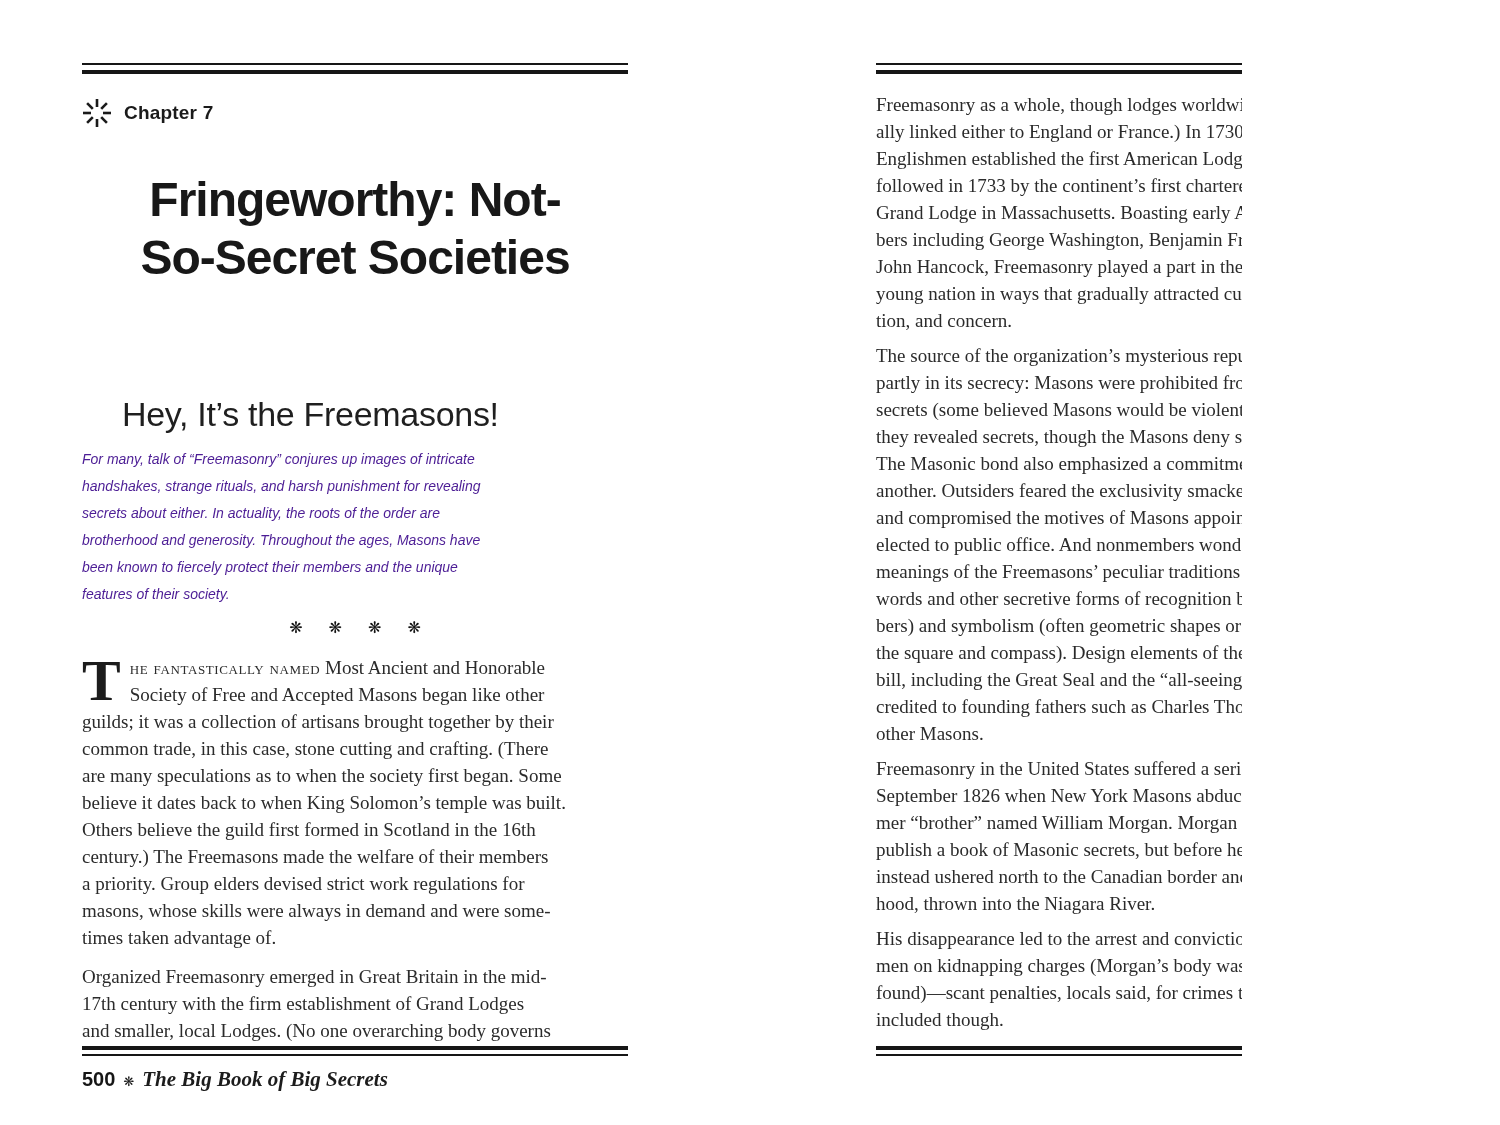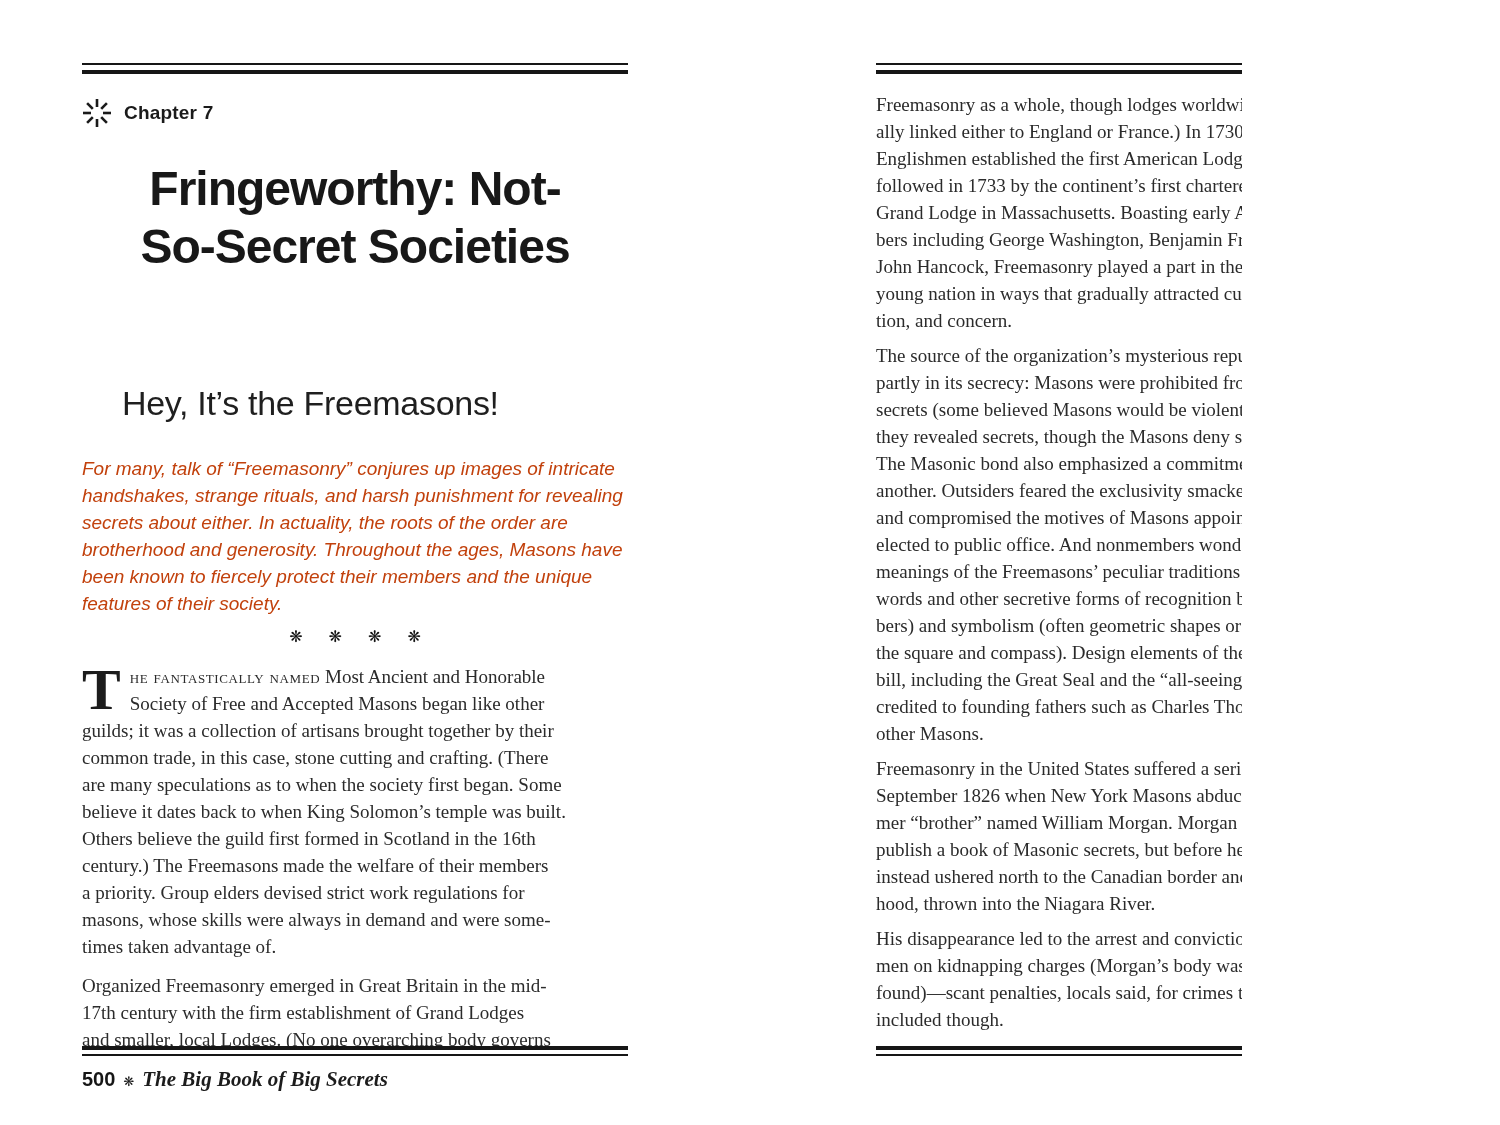--- a/index.html
+++ b/index.html
@@ -19,31 +19,31 @@
   .toprule { margin-top:63px; }
 
   
   .chapter-row { margin-top:24px; display:flex; align-items:center; gap:12px; }
   .chapter-row svg { display:block; }
   .chapter-label {
     font-family:"Liberation Sans", sans-serif; font-weight:bold;
     font-size:19px; color:#1a1a1a; letter-spacing:0.2px;
   }
   .chapter-title {
-    margin-top:32px; text-align:center; white-space:pre-line;
+    margin-top:43px; text-align:center; white-space:pre-line;
     font-family:"Liberation Sans", sans-serif; font-weight:bold;
     font-size:48px; line-height:58px; letter-spacing:-1px; color:#181818;
   }
   .section-heading {
     margin-top:108px; font-family:"Liberation Sans", sans-serif;
     font-weight:400; font-size:34px; letter-spacing:-0.3px; color:#1f1f1f;
   }
   .intro {
-    margin-top:32px; font-family:"Liberation Sans", sans-serif;
-    font-style:italic; font-size:19px; line-height:27px; color:#c2410c;
+    margin-top:12px; font-family:"Liberation Sans", sans-serif;
+    font-style:italic; font-size:14px; line-height:27px; color:#4c1d95;
     white-space:pre;
   }
   .divider { margin-top:10px; text-align:center; height:24px; }
   .divider span {
     font-family:"DejaVu Sans", sans-serif; font-size:16px; color:#111;
     margin:0 13px;
   }
 
   
   .body-para {

